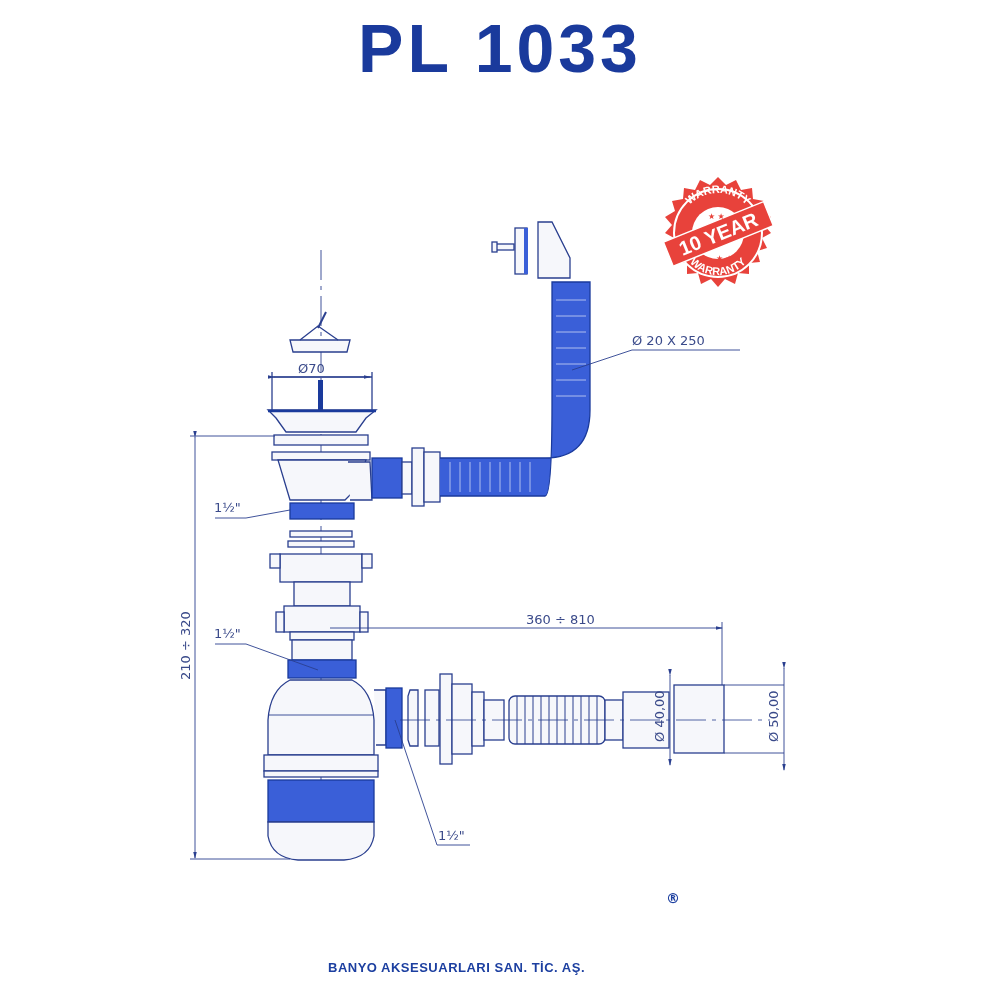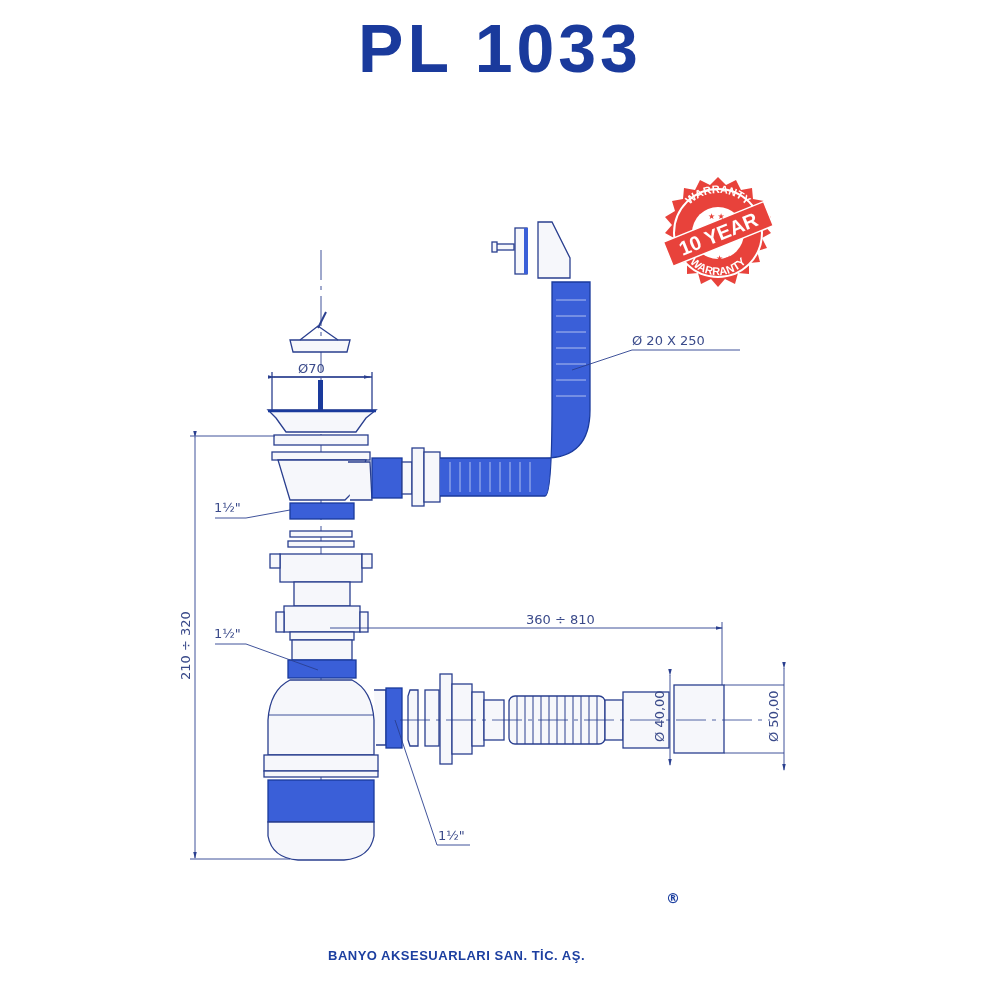--- a/index.html
+++ b/index.html
@@ -3,21 +3,21 @@
 <meta charset="utf-8">
 <style>
   html, body { margin: 0; padding: 0; background: #ffffff; }
   body { width: 1000px; height: 1000px; position: relative; overflow: hidden; font-family: "Liberation Sans", sans-serif; }
   .title { position: absolute; top: 8px; left: 0; width: 1000px; text-align: center; font-family: "Liberation Sans", sans-serif; font-weight: 700; font-size: 68px; color: #1a3a9c; letter-spacing: 4px; line-height: 80px; }
   svg.drawing { position: absolute; left: 0; top: 0; }
   .dim-text { font-family: "DejaVu Sans", sans-serif; font-size: 13px; fill: #3a4a8a; }
   .badge { position: absolute; left: 650px; top: 165px; width: 136px; height: 136px; }
   .logo { position: absolute; left: 318px; top: 888px; width: 370px; height: 90px; }
   .logo-word { position: absolute; left: 0; top: -14px; font-family: "Liberation Sans", sans-serif; font-weight: 700; font-size: 86px; color: #1c3fa0; letter-spacing: -4px; line-height: 90px; }
-  .logo-sub { position: absolute; left: 10px; top: 60px; font-family: "Liberation Sans", sans-serif; font-weight: 700; font-size: 13px; color: #1c3fa0; letter-spacing: 0.5px; white-space: nowrap; }
+  .logo-sub { position: absolute; left: 10px; top: 72px; font-family: "Liberation Sans", sans-serif; font-weight: 700; font-size: 13px; color: #1c3fa0; letter-spacing: 0.5px; white-space: nowrap; }
   .logo-reg { position: absolute; left: 348px; top: 2px; font-family: "DejaVu Sans", sans-serif; font-size: 14px; color: #1c3fa0; font-weight: 700; }
 </style>
 </head>
 <body>
 
 <div class="title">PL 1033</div>
 
 <svg class="drawing" width="1000" height="1000" viewBox="0 0 1000 1000">
   <defs>
     <marker id="arr" markerWidth="8" markerHeight="8" refX="7" refY="4" orient="auto">

